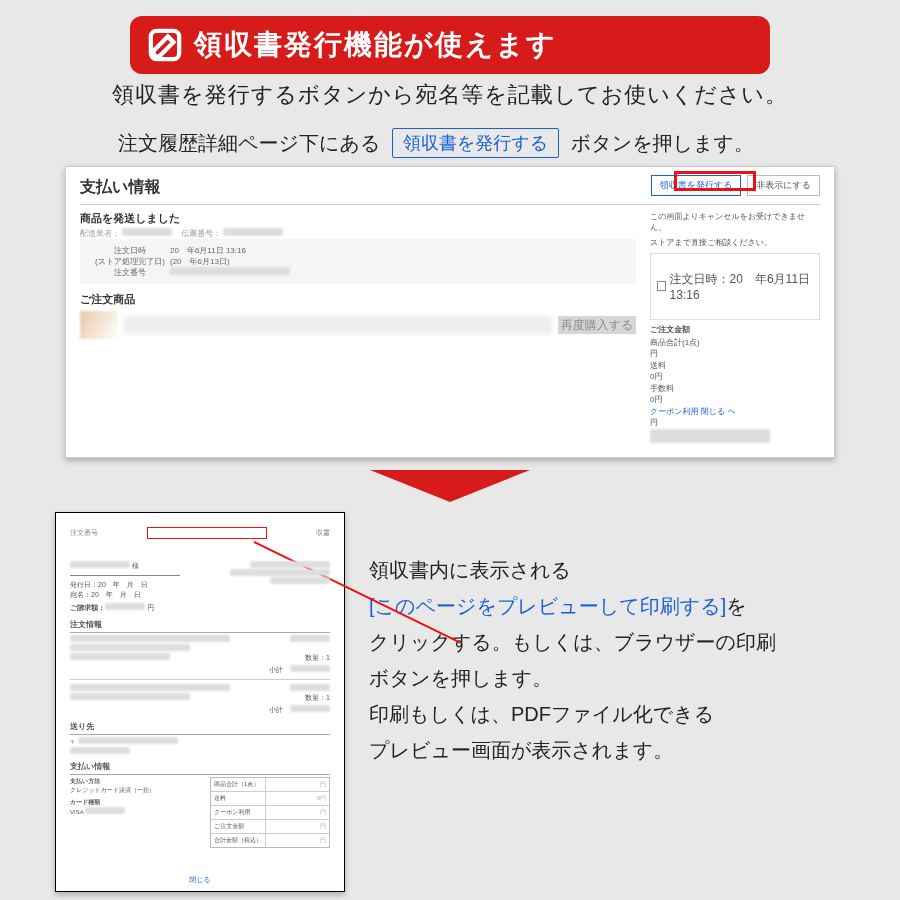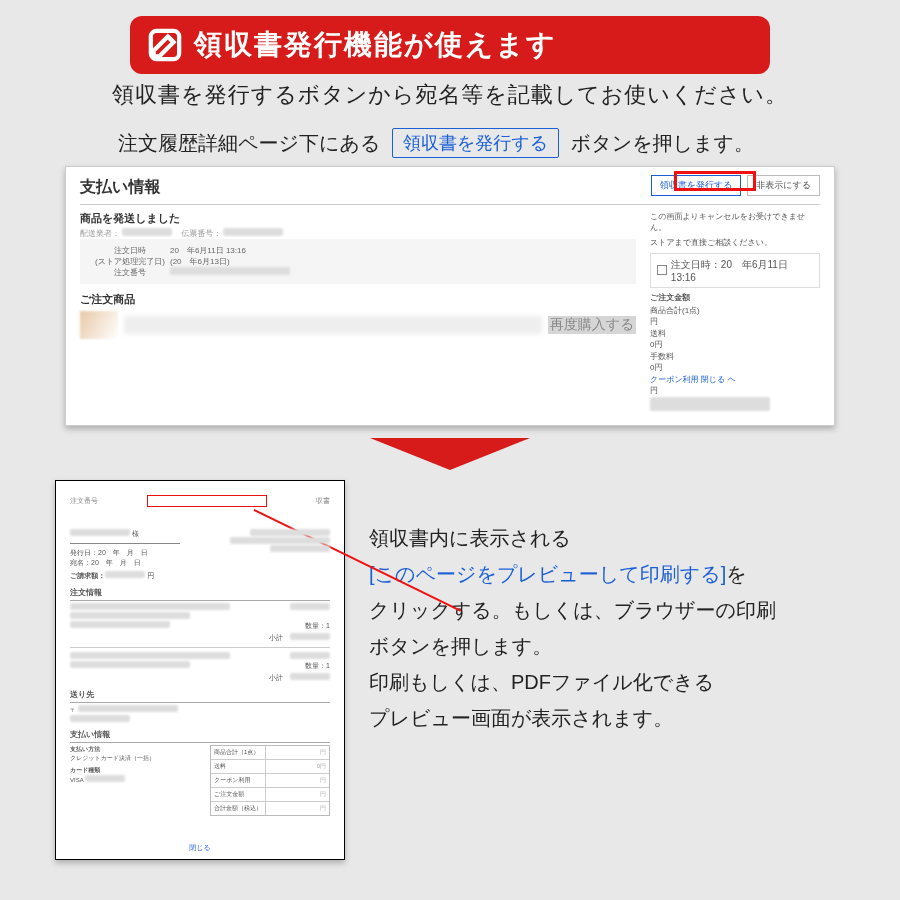--- a/index.html
+++ b/index.html
@@ -54,23 +54,23 @@
   .p1-right { width:170px; font-size:8px; color:#555; }
   .ship { font-size:11px; font-weight:700; margin-bottom:2px;}
   .smallgrey { color:#999; font-size:8px;}
   .blur { display:inline-block; height:8px; background:#ddd; border-radius:2px; filter:blur(1px); }
   .b50{width:50px}.b60{width:60px}.b120{width:120px}
   .orderbox { background:#f5f5f5; padding:6px 10px; font-size:8px; color:#666; display:grid; grid-template-columns:80px 1fr; }
   .ordered-title{font-size:11px;font-weight:700;margin-top:8px;}
   .itembar{display:flex;gap:6px;margin-top:4px;align-items:center;}
   .thumb{width:38px;height:28px;background:linear-gradient(120deg,#e8c9a8,#fff);filter:blur(1px);}
   .longblur{flex:1;height:18px;background:#eee;filter:blur(2px);}
-  .rebuy{width:88px;height:18px;background:#d6d6d6;color:#888;font-size:14px;display:flex;align-items:center;justify-content:center;}
+  .rebuy{width:78px;height:18px;background:#d6d6d6;color:#888;font-size:12px;display:flex;align-items:center;justify-content:center;}
   .p1-right .note{font-size:8px;line-height:1.4;margin-bottom:4px;}
-  .datebadge{border:1px solid #ddd;padding:4px 6px;font-size:10px;display:flex;gap:4px;align-items:center;margin-bottom:4px;}
+  .datebadge{border:1px solid #ddd;padding:17px 6px;font-size:12px;display:flex;gap:4px;align-items:center;margin-bottom:4px;}
   .cal{width:10px;height:10px;border:1px solid #888;position:relative;}
   .sumtitle{font-weight:700;margin:4px 0 2px;}
   .sumrow{display:flex;justify-content:space-between;font-size:8px;margin:1px 0;flex-direction:column;}
   .linklike{color:#1a5fd6;}
 
   
   .arrow { width:0;height:0;border-left:80px solid transparent;border-right:80px solid transparent;border-top:32px solid #d71a1a;margin:0 auto 10px;}
 
   
   .step2 { display:flex; gap:24px; width:790px; margin:0 auto; align-items:flex-start;}

